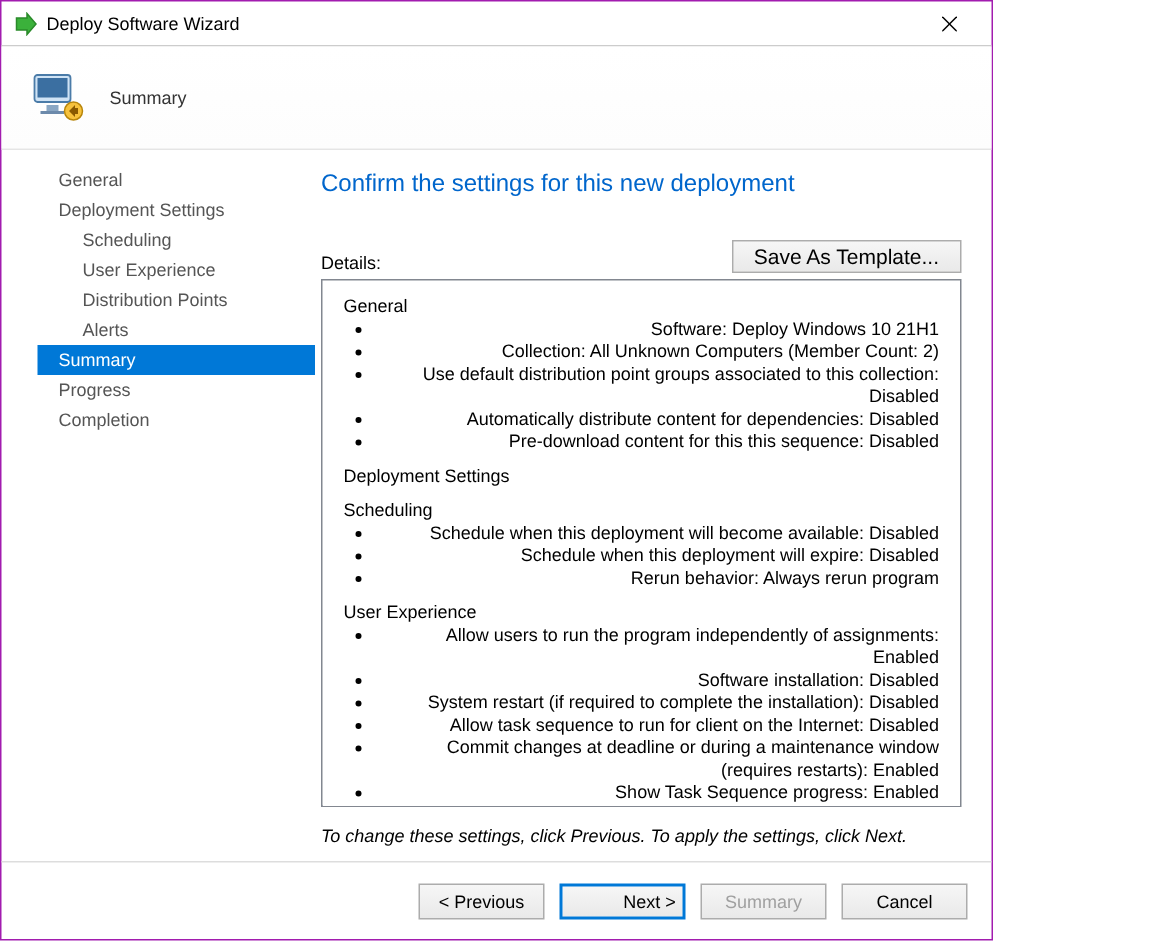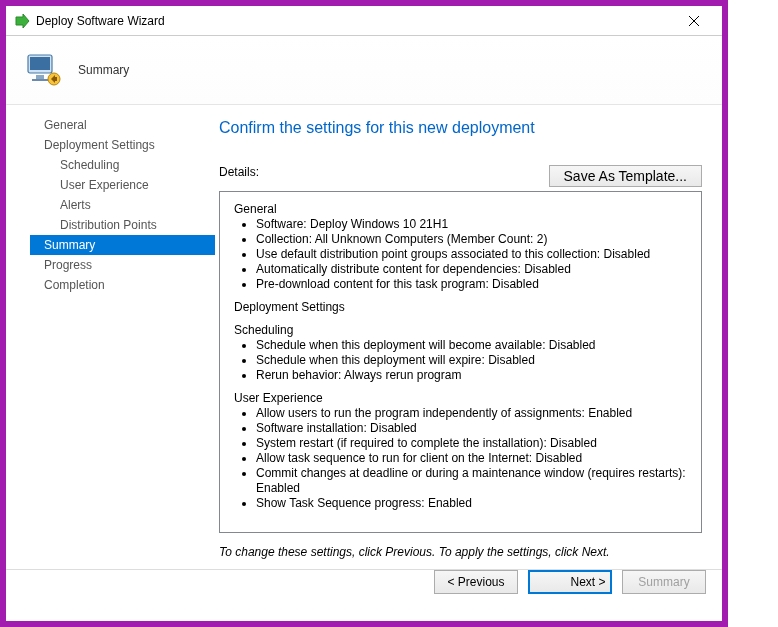--- a/index.html
+++ b/index.html
@@ -1,41 +1,41 @@
 <!DOCTYPE html>
 <html><head>
   <meta charset="utf-8">
   <style>
     * { box-sizing: border-box; margin: 0; padding: 0; }
     body { font-family: "Segoe UI", Tahoma, sans-serif; font-size: 12px; background: #fff; color: #000; }
-    .wizard-window { width: 728px; height: 627px; border: 6px solid #a21caf; position: relative; display: flex; flex-direction: column; background: #fff; }
+    .wizard-window { width: 662px; height: 627px; border: 1px solid #a21caf; position: relative; display: flex; flex-direction: column; background: #fff; }
     .titlebar { height: 30px; display: flex; align-items: center; padding: 0 8px; border-bottom: 1px solid #ccc; }
     .titlebar-icon { width: 16px; height: 16px; margin-right: 6px; }
     .titlebar-title { flex: 1; font-size: 12px; }
     .titlebar-close { width: 40px; height: 28px; display: flex; align-items: center; justify-content: center; cursor: pointer; }
     .header-band { height: 68px; display: flex; align-items: center; padding: 0 16px; background: linear-gradient(#fff, #fdfdfd); }
     .header-icon { width: 42px; height: 42px; margin-right: 14px; }
     .header-title { font-size: 12px; color: #333; }
     .body-area { flex: 1; display: flex; overflow: hidden; border-top: 1px solid #e5e5e5; padding-left: 24px; }
     .sidebar { width: 185px; padding: 10px 0; border-right: 0; }
     .sidebar-item { padding: 3px 14px; cursor: pointer; color: #555; font-size: 12px; }
     .sidebar-item.sub { padding-left: 30px; }
     .sidebar-item.active { background: #0078d7; color: #fff; }
     .main { flex: 1; padding: 14px 20px 4px 4px; display: flex; flex-direction: column; overflow: hidden; }
     .main-heading { color: #0066cc; font-size: 16px; font-weight: 400; margin-bottom: 28px; }
-    .details-row { display: flex; align-items: flex-start; margin-bottom: 4px; }
+    .details-row { display: flex; align-items: flex-end; margin-bottom: 4px; }
     .details-label { flex: 1; font-size: 12px; }
     .save-btn { height: 22px; padding: 0 14px; background: linear-gradient(#f6f6f6,#e9e9e9); border: 1px solid #acacac; font-size: 14px; cursor: pointer; min-width: 140px; }
     .details-box { flex: 1; border: 1px solid #828790; background: #fff; overflow-y: scroll; padding: 10px 14px 6px 14px; font-size: 12px; line-height: 1.25; position: relative; }
     .details-box .section-title { margin-top: 8px; margin-bottom: 0; }
     .details-box .section-title:first-child { margin-top: 0; }
-    .details-box ul { margin: 0 0 0 22px; padding: 0; }
+    .details-box ul { margin: 0 0 0 22px; padding: 0; text-align: right; }
     .details-box li { margin: 0; }
     .hint-text { font-size: 12px; margin: 12px 0 6px 0; font-style: italic; }
-    .footer { height: 52px; border-top: 1px solid #ddd; display: flex; justify-content: flex-end; padding: 0 16px; gap: 10px; }
+    .footer { height: 52px; border-top: 1px solid #ddd; display: flex; align-items: center; justify-content: flex-end; padding: 0 16px; gap: 10px; }
     .footer button { min-width: 84px; height: 24px; font-size: 12px; border: 1px solid #acacac; background: linear-gradient(#f6f6f6,#e9e9e9); cursor: pointer; }
     .footer button.primary { border: 2px solid #0078d7; padding-left: 36px; }
     .footer button:disabled { color: #a0a0a0; cursor: default; }
     ::-webkit-scrollbar { width: 17px; }
     ::-webkit-scrollbar-track { background: #f0f0f0; }
     ::-webkit-scrollbar-thumb { background: #c2c2c2; border: 1px solid #a6a6a6; }
   </style>
 </head>
 <body>
 
@@ -69,43 +69,43 @@
     </span>
     <span class="header-title">Summary</span>
   </div>
 
   <div class="body-area">
     <div class="sidebar" id="sidebar">
         <div class="sidebar-item">General</div>
         <div class="sidebar-item">Deployment Settings</div>
         <div class="sidebar-item sub">Scheduling</div>
         <div class="sidebar-item sub">User Experience</div>
+        <div class="sidebar-item sub">Distribution Points</div>
         <div class="sidebar-item sub">Alerts</div>
-        <div class="sidebar-item sub">Distribution Points</div>
         <div class="sidebar-item active">Summary</div>
         <div class="sidebar-item">Progress</div>
         <div class="sidebar-item">Completion</div>
       </div>
 
     <div class="main">
       <div class="main-heading">Confirm the settings for this new deployment</div>
 
       <div class="details-row">
         <span class="details-label">Details:</span>
         <button class="save-btn">Save As Template...</button>
       </div>
 
       <div class="details-box" id="details-box">
           <div class="section-title">General</div>
           <ul>
             <li>Software: Deploy Windows 10 21H1</li>
             <li>Collection: All Unknown Computers (Member Count: 2)</li>
             <li>Use default distribution point groups associated to this collection: Disabled</li>
             <li>Automatically distribute content for dependencies: Disabled</li>
-            <li>Pre-download content for this task program: Disabled</li>
+            <li>Pre-download content for this this sequence: Disabled</li>
           </ul>
           <div class="section-title">Deployment Settings</div>
           <div class="section-title">Scheduling</div>
           <ul>
             <li>Schedule when this deployment will become available: Disabled</li>
             <li>Schedule when this deployment will expire: Disabled</li>
             <li>Rerun behavior: Always rerun program</li>
           </ul>
           <div class="section-title">User Experience</div>
           <ul>
@@ -119,15 +119,16 @@
         </div>
 
       <div class="hint-text">To change these settings, click Previous. To apply the settings, click Next.</div>
     </div>
   </div>
 
   <div class="footer">
     <button>&lt; Previous</button>
     <button class="primary">Next &gt;</button>
     <button disabled="">Summary</button>
+    <button>Cancel</button>
   </div>
 
 </div>
 
 </body></html>

